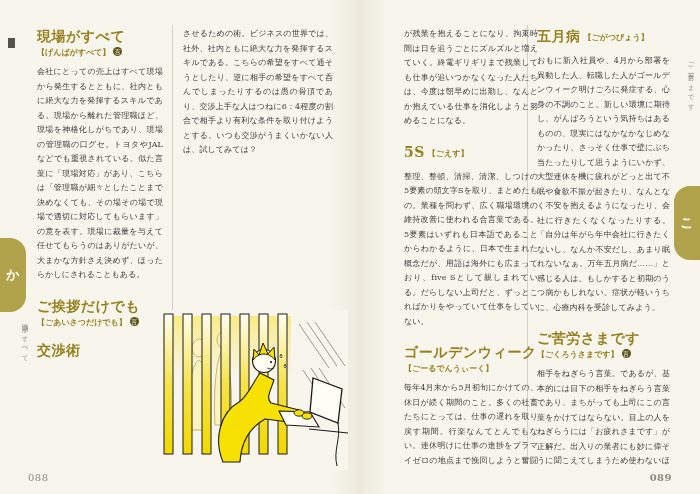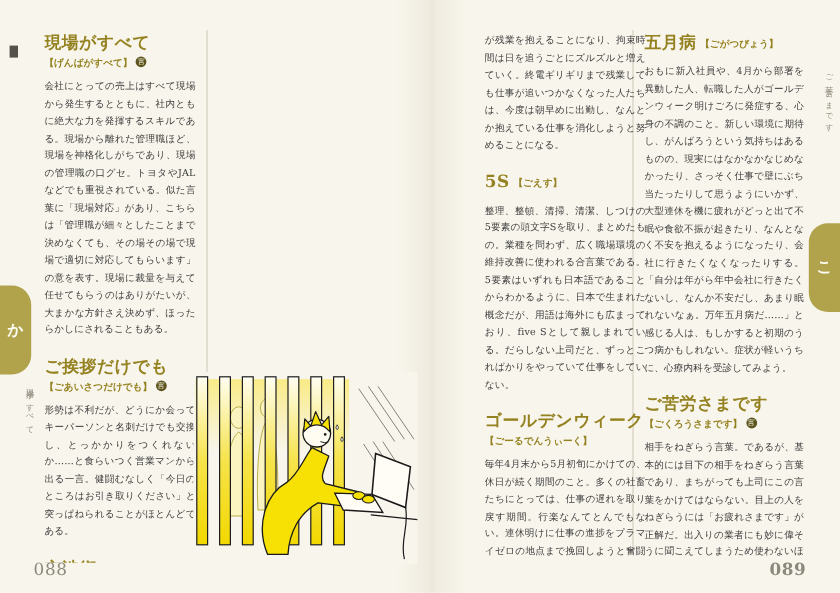--- a/index.html
+++ b/index.html
@@ -52,21 +52,21 @@
   .tab-left{left:0;top:238px;border-radius:0 16px 16px 0;}
   .tab-right{right:0;top:186px;border-radius:16px 0 0 16px;}
   .edge-caption{
     position:absolute;writing-mode:vertical-rl;text-orientation:upright;
     font-size:6.5px;color:#8f8b7c;letter-spacing:2px;line-height:10px;
   }
   .cap-left{left:20px;top:318px;height:80px;}
   .cap-right{right:4px;top:57px;height:92px;}
   .edge-mark{position:absolute;left:8px;top:38px;width:7px;height:10px;background:#54524a;}
 
-  .pagenum{position:absolute;bottom:11px;font-size:14px;color:#8b887c;letter-spacing:0.5px;}
+  .pagenum{position:absolute;bottom:11px;font-size:10px;color:#8b887c;letter-spacing:0.5px;}
   .pn-left{left:28px;}
   .pn-right{right:28px;font-weight:bold;}
 
   .illus{position:absolute;left:161px;top:310px;width:187px;height:160px;}
 </style>
 </head>
 <body>
 
 <div class="gutter"></div>
 <div class="vdivider div-l"></div>
@@ -81,29 +81,29 @@
       <span class="badge">言</span>
     </div>
     <p class="body">会社にとっての売上はすべて現場から発生するとともに、社内ともに絶大な力を発揮するスキルである。現場から離れた管理職ほど、現場を神格化しがちであり、現場の管理職の口グセ。トヨタやJALなどでも重視されている。似た言葉に「現場対応」があり、こちらは「管理職が細々としたことまで決めなくても、その場その場で現場で適切に対応してもらいます」の意を表す。現場に裁量を与えて任せてもらうのはありがたいが、大まかな方針さえ決めず、ほったらかしにされることもある。</p>
   </div>
   <div class="entry">
     <h2 class="etitle">ご挨拶だけでも</h2>
     <div class="reading-line">
       <span class="reading">【ごあいさつだけでも】</span>
       <span class="badge">言</span>
     </div>
-    <p class="body">形勢は不利だが、どうにか会ってキーパーソンと名刺だけでも交換し、とっかかりをつくれないか……と食らいつく営業マンから出る一言。健闘むなしく「今日のところはお引き取りください」と突っぱねられることがほとんどである。</p>
   </div>
   <div class="entry">
     <h2 class="etitle"><span>交渉術</span></h2>
 
   </div>
 </div>
 
 <div class="col col-l2">
+  <p class="body cont">させるための術。ビジネスの世界では、社外、社内ともに絶大な力を発揮するスキルである。こちらの希望をすべて通そうとしたり、逆に相手の希望をすべて呑んでしまったりするのは愚の骨頂であり、交渉上手な人はつねに6：4程度の割合で相手より有利な条件を取り付けようとする。いつも交渉がうまくいかない人は、試してみては？</p>
 </div>
 
 <svg class="illus" viewBox="0 0 187 160" xmlns="http://www.w3.org/2000/svg">
   <defs>
     <linearGradient id="barGrad" x1="0" y1="0" x2="0" y2="1">
       <stop offset="0" stop-color="#fffef2"></stop>
       <stop offset="0.5" stop-color="#f6e34a"></stop>
       <stop offset="1" stop-color="#f2d800"></stop>
     </linearGradient>
     <linearGradient id="glowGrad" x1="0" y1="0" x2="0" y2="1">

